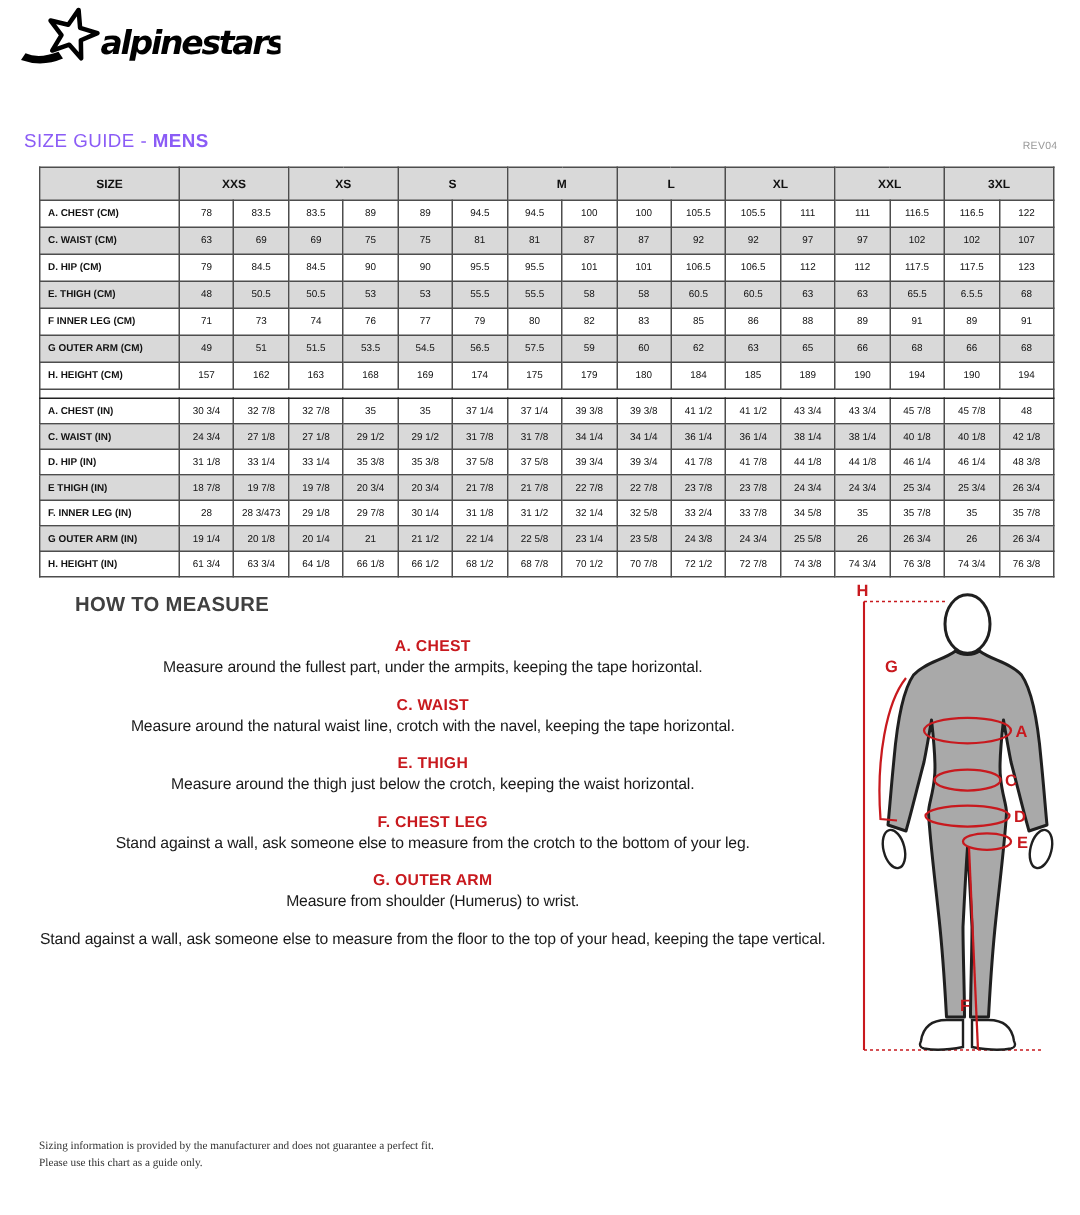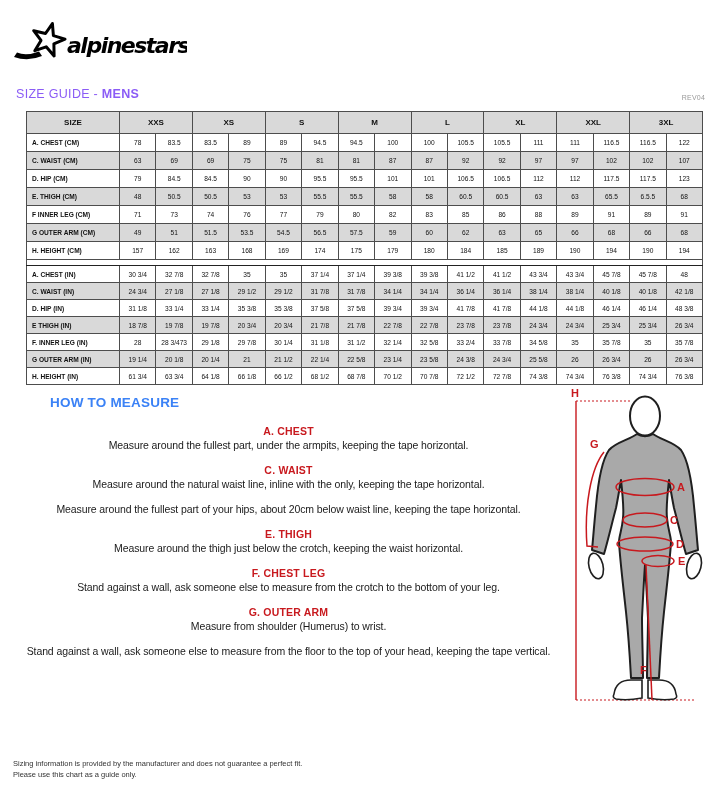--- a/index.html
+++ b/index.html
@@ -1,43 +1,43 @@
 <!DOCTYPE html>
 <html><head>
 <meta charset="utf-8">
 <style>
   * { margin:0; padding:0; box-sizing:border-box; }
   html,body { width:720px; height:810px; background:#ffffff; font-family:"Liberation Sans",sans-serif; position:relative; overflow:hidden; }
 
-  .logo-wrap { position:absolute; left:12px; top:21px; }
+  .logo-wrap { position:absolute; left:12px; top:4px; }
 
   .titlebar { position:absolute; left:16px; top:87px; width:689px; display:flex; justify-content:space-between; align-items:flex-end; }
   .page-title { font-size:12.5px; color:#8b5cf6; letter-spacing:.3px; font-weight:normal; }
   .page-title .bold { font-weight:bold; }
   .rev { font-size:7px; color:#999; letter-spacing:.2px; }
 
   table.size-table { position:absolute; left:26px; top:111px; width:677px; border-collapse:collapse; table-layout:fixed; border:1.5px solid #000; }
   .size-table th, .size-table td { border:1px solid #4d4d4d; overflow:hidden; white-space:nowrap; }
   .size-table th { background:#d9d9d9; font-size:8px; font-weight:bold; height:22px; text-align:center; color:#111; }
   .size-table th.size-col { width:93px; }
   .size-table td { font-size:6.6px; text-align:center; color:#111; height:18px; background:#fff; }
   .size-table tr.in-row td { height:17px; }
   .size-table td.rowlabel { text-align:left; padding-left:5px; font-weight:bold; }
   .size-table tr.shaded td { background:#d9d9d9; }
   .size-table tr.spacer td { height:6px; border-top:1.2px solid #222; border-bottom:1.2px solid #222; background:#fff; }
 
   .htm { position:absolute; left:16px; top:395px; width:545px; }
-  .htm-title { font-size:13.5px; font-weight:bold; color:#3b82f6; letter-spacing:.2px; margin-bottom:15px;padding-left:34px; }
+  .htm-title { font-size:13.5px; font-weight:bold; color:#404040; letter-spacing:.2px; margin-bottom:15px;padding-left:34px; }
   .measure-item { margin-bottom:12px;text-align:center; }
   .measure-heading { font-size:10.5px; font-weight:bold; color:#c8191e; letter-spacing:.2px; margin-bottom:2px; }
   .measure-desc { font-size:10.5px; color:#1a1a1a; letter-spacing:-.1px; line-height:13px; }
 
   .figure-wrap { position:absolute; left:552px; top:388px; }
 
-  .footer { position:absolute; left:13px; top:758px; font-size:7.5px; color:#333; line-height:11px; }
+  .footer { position:absolute; left:26px; top:758px; font-size:7.5px; color:#333; line-height:11px;font-family:Liberation Serif, serif; }
 </style>
 </head>
 <body>
 
 <div class="logo-wrap">
   <svg width="175" height="46" viewBox="0 0 175 46">
     <polygon points="40.4,2.6 33.5,12.5 21.7,9.7 29,19.4 22.8,29.7 34.2,25.8 42.1,34.9 41.9,22.8 53,18.1 41.4,14.6" fill="#ffffff" stroke="#000000" stroke-width="3" stroke-linejoin="round"></polygon>
     <path d="M2,36 Q16,41 30,35 L27,30.5 Q14,35.5 5,31.5 Z" fill="#000000"></path>
     <text x="55" y="32" font-family="'DejaVu Sans',sans-serif" font-size="22" font-weight="bold" font-style="italic" letter-spacing="-1.5" fill="#000000">alpinestars</text>
   </svg>
@@ -337,24 +337,23 @@
 
 <div class="htm">
   <div class="htm-title">HOW TO MEASURE</div>
   <div id="measure-list">
       <div class="measure-item">
         <div class="measure-heading">A. CHEST</div>
         <div class="measure-desc">Measure around the fullest part, under the armpits, keeping the tape horizontal.</div>
       </div>
       <div class="measure-item">
         <div class="measure-heading">C. WAIST</div>
-        <div class="measure-desc">Measure around the natural waist line, inline with the only, keeping the tape horizontal.</div>
-      </div>
-      <div class="measure-item">
-        <div class="measure-desc">Measure around the fullest part of your hips, about 20cm below waist line, keeping the tape horizontal.</div>
+        <div class="measure-desc">Measure around the natural waist line, crotch with the navel, keeping the tape horizontal.</div>
+      </div>
+      <div class="measure-item">
       </div>
       <div class="measure-item">
         <div class="measure-heading">E. THIGH</div>
         <div class="measure-desc">Measure around the thigh just below the crotch, keeping the waist horizontal.</div>
       </div>
       <div class="measure-item">
         <div class="measure-heading">F. CHEST LEG</div>
         <div class="measure-desc">Stand against a wall, ask someone else to measure from the crotch to the bottom of your leg.</div>
       </div>
       <div class="measure-item">

